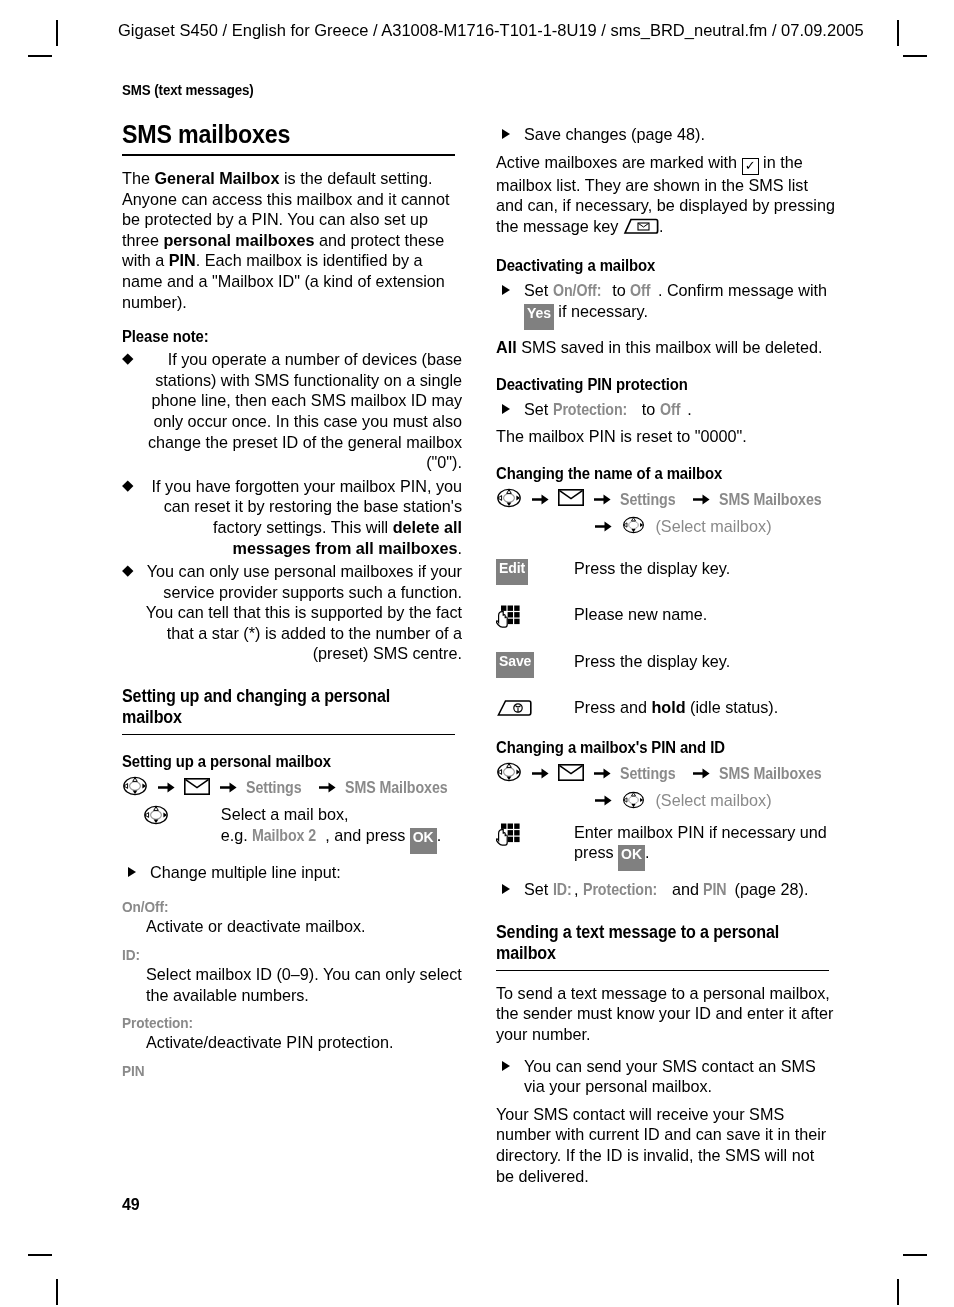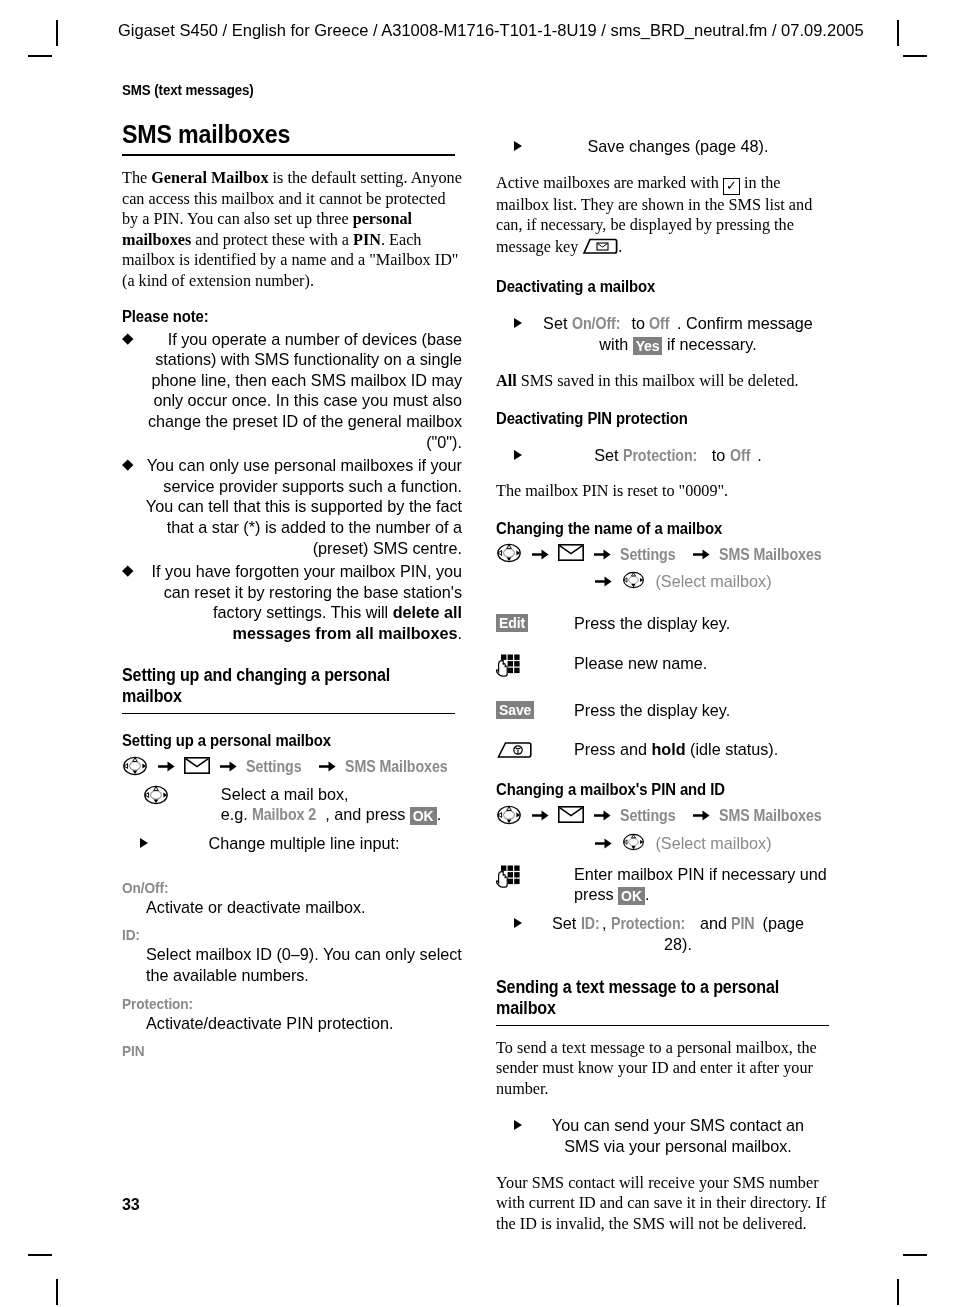--- a/index.html
+++ b/index.html
@@ -104,21 +104,20 @@
     letter-spacing: -0.1px;
     transform: scaleX(0.93);
     transform-origin: left bottom;
   }
 
   
   p.body {
     font-size: 16.2px;
     line-height: 20.6px;
     margin: 0 0 11px 0;
-    font-family: Liberation Serif, serif;
   }
   b { font-weight: bold; }
 
   
   .ui {
     color: #8a8a8a;
     font-weight: bold;
     display: inline-block;
     transform: scaleX(0.88);
     transform-origin: left center;
@@ -145,23 +144,22 @@
     top: 6px;
     width: 7.5px;
     height: 7.5px;
     background: #000;
     transform: rotate(45deg);
   }
 
   
   ul.steps {
     list-style: none;
-    margin: 16px;
+    margin: 4px;
     padding: 0;
-    text-align: center;
   }
   ul.steps > li {
     position: relative;
     padding-left: 24px;
     font-size: 16.2px;
     line-height: 20.6px;
     margin-bottom: 7px;
   }
   ul.steps > li .tri {
     position: absolute;
@@ -215,21 +213,21 @@
   }
 
   
   .softkey {
     display: inline-block;
     background: #808080;
     color: #ffffff;
     font-weight: bold;
     font-size: 14px;
     line-height: 16px;
-    padding: 1px 3px 1px 3px;
+    padding: 1px 3px 9px 3px;
     vertical-align: 1px;
     letter-spacing: -0.1px;
   }
   .softkey.inl { vertical-align: -1px; }
 
   
   .chkbox {
     display: inline-block;
     border: 1.6px solid #000;
     width: 15px;
@@ -280,25 +278,25 @@
 
     <h4 class="h-note">Please note:</h4>
 
     <ul class="diamond">
       <li>
         <span class="dia"></span>
         <span>If you operate a number of devices (base stations) with SMS functionality on a single phone line, then each SMS mailbox ID may only occur once. In this case you must also change the preset ID of the general mailbox ("0").</span>
       </li>
       <li>
         <span class="dia"></span>
+        <span>If you have forgotten your mailbox PIN, you can reset it by restoring the base station's factory settings. This will </span><b>delete all messages from all mailboxes</b><span>.</span>
+      </li>
+      <li>
+        <span class="dia"></span>
         <span>You can only use personal mailboxes if your service provider supports such a function. You can tell that this is supported by the fact that a star (*) is added to the number of a (preset) SMS centre.</span>
-      </li>
-      <li>
-        <span class="dia"></span>
-        <span>If you have forgotten your mailbox PIN, you can reset it by restoring the base station's factory settings. This will </span><b>delete all messages from all mailboxes</b><span>.</span>
       </li>
     </ul>
 
     <h2 class="h-sub">Setting up and changing a personal mailbox</h2>
     <hr class="rule-thin">
 
     <h3 class="h-run">Setting up a personal mailbox</h3>
 
     <div class="menupath">
       <span class="icn">
@@ -404,21 +402,21 @@
 
     <h3 class="h-run">Deactivating PIN protection</h3>
 
     <ul class="steps">
       <li>
         <span class="tri"></span>
         <span>Set </span><span class="ui">Protection:</span><span> to </span><span class="ui">Off</span><span> .</span>
       </li>
     </ul>
 
-    <p class="body">The mailbox PIN is reset to "0009".</p>
+    <p class="body">The mailbox PIN is reset to "0000".</p>
 
     <h3 class="h-run">Changing the name of a mailbox</h3>
 
     <div class="menupath">
       <span class="icn">
         <svg width="26" height="20" viewBox="0 0 26 20">
           <ellipse cx="13" cy="10" rx="11.2" ry="8.6" fill="none" stroke="#000" stroke-width="1.3"></ellipse>
           <ellipse cx="13" cy="10" rx="5.4" ry="4.2" fill="none" stroke="#999" stroke-width="1.1"></ellipse>
           <polygon points="13,1.8 15.3,5.4 10.7,5.4" fill="#fff" stroke="#000" stroke-width="1"></polygon>
           <polygon points="13,18.2 15.3,14.6 10.7,14.6" fill="#000"></polygon>
@@ -606,15 +604,15 @@
     <ul class="steps">
       <li>
         <span class="tri"></span>
         <span>You can send your SMS contact an SMS via your personal mailbox.</span>
       </li>
     </ul>
 
     <p class="body">Your SMS contact will receive your SMS number with current ID and can save it in their directory. If the ID is invalid, the SMS will not be delivered.</p>
   </div>
 
-  <div class="folio">33</div>
+  <div class="folio">49</div>
 
 </div>
 
 </body></html>

